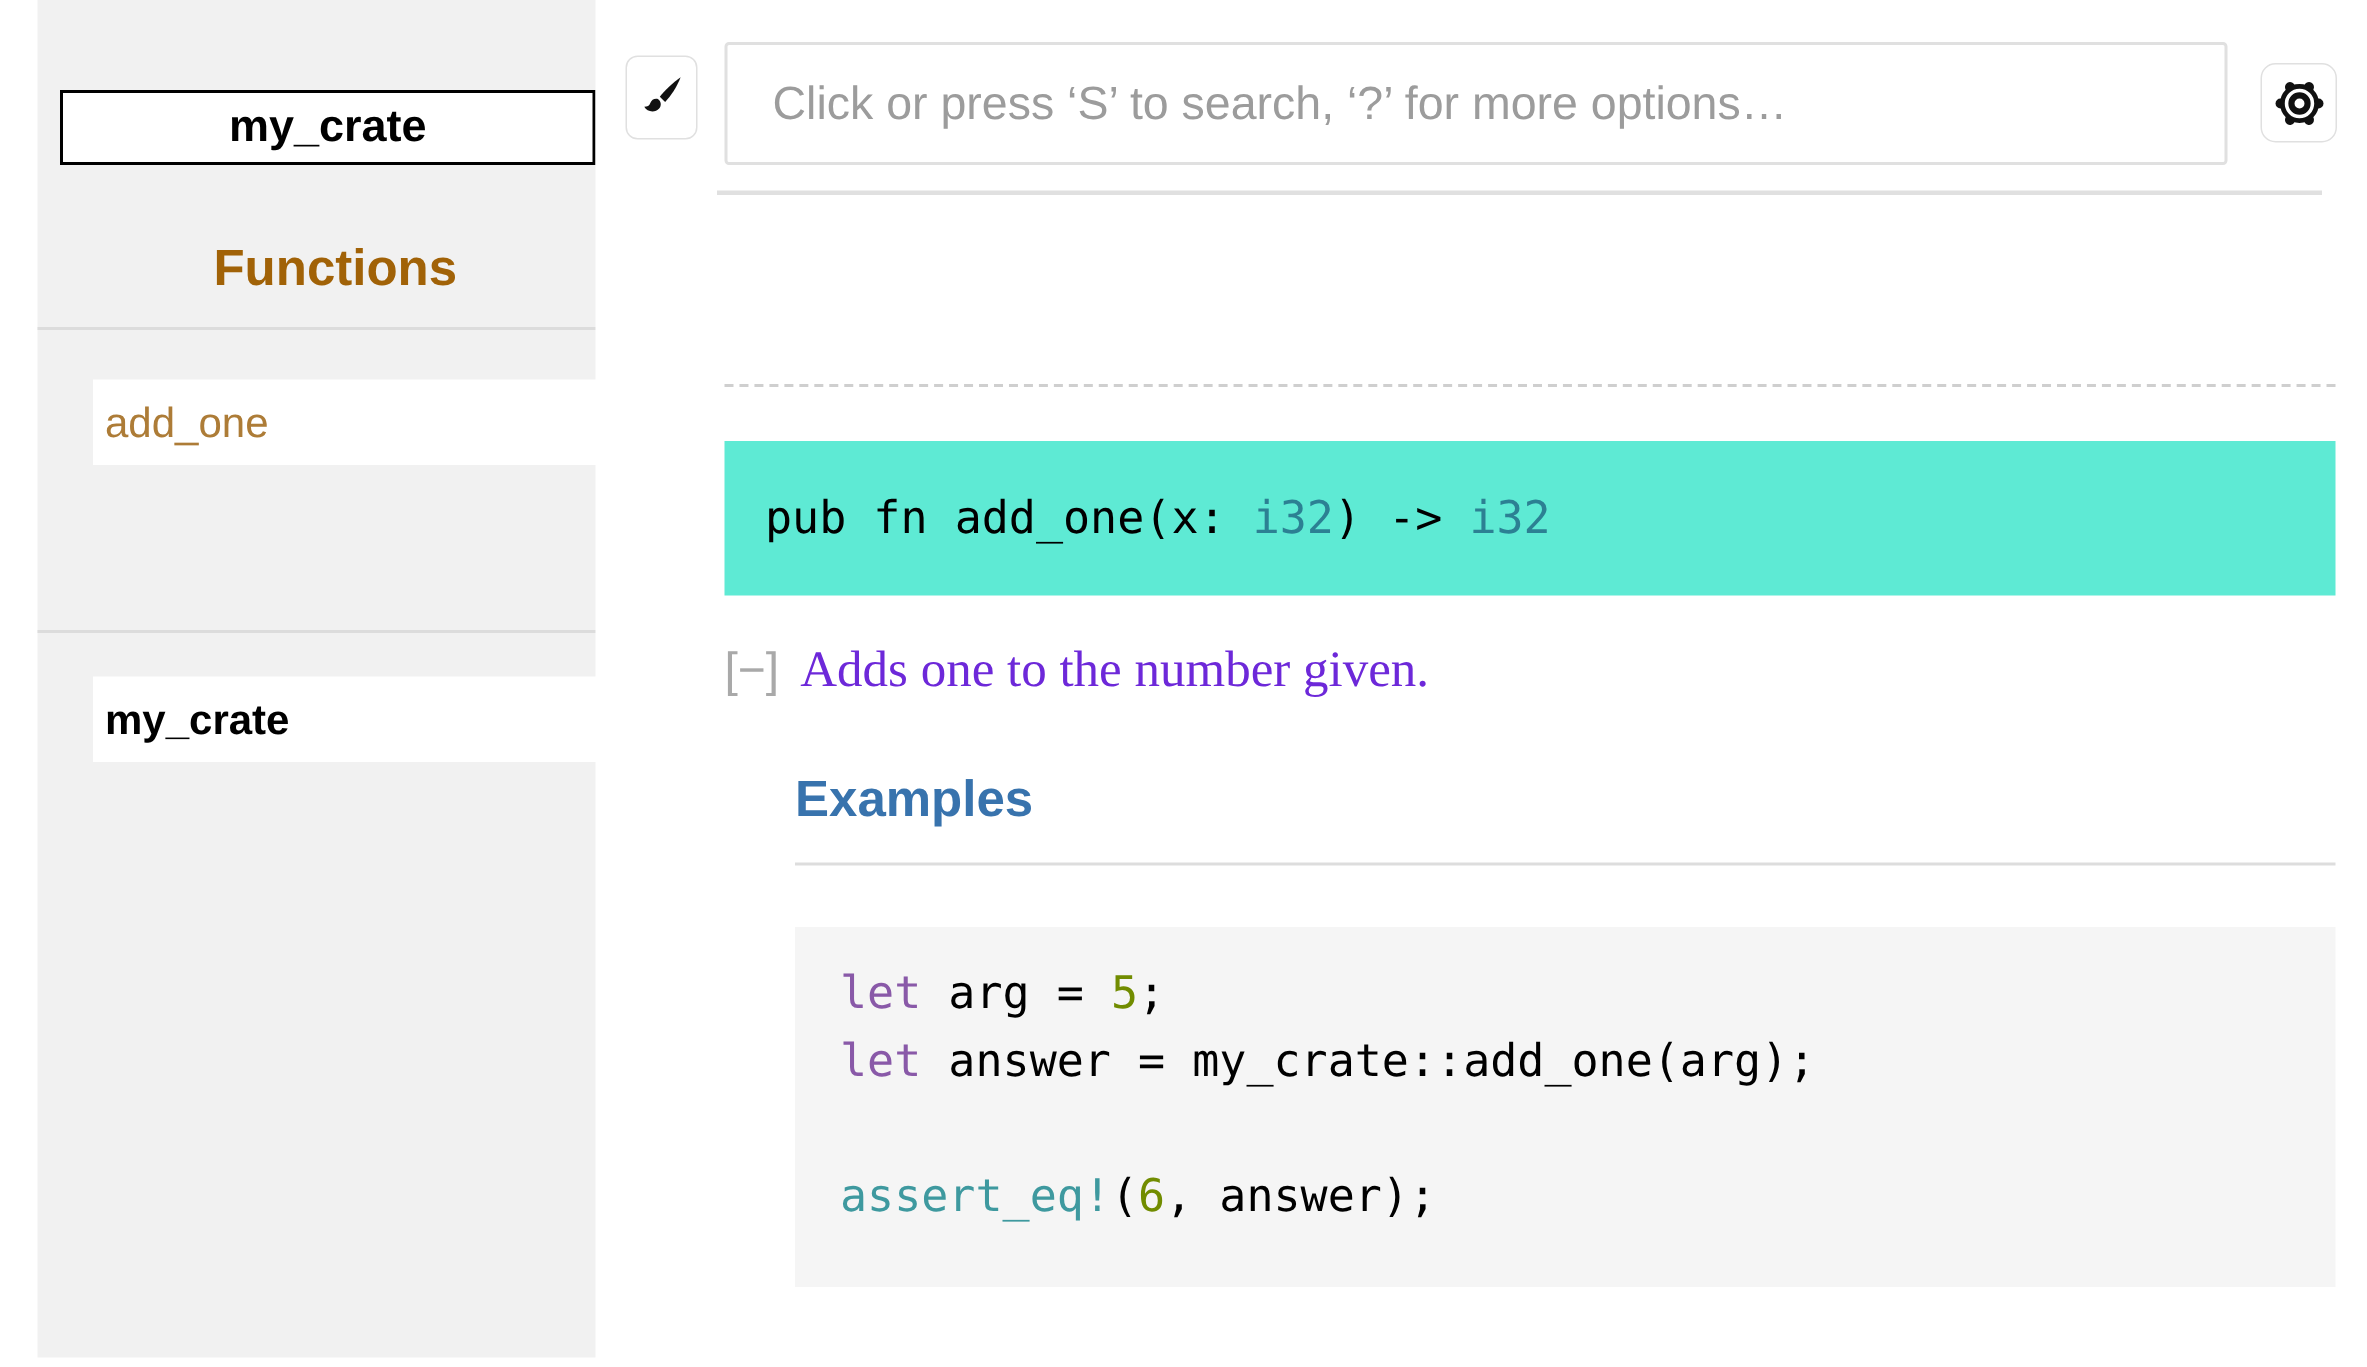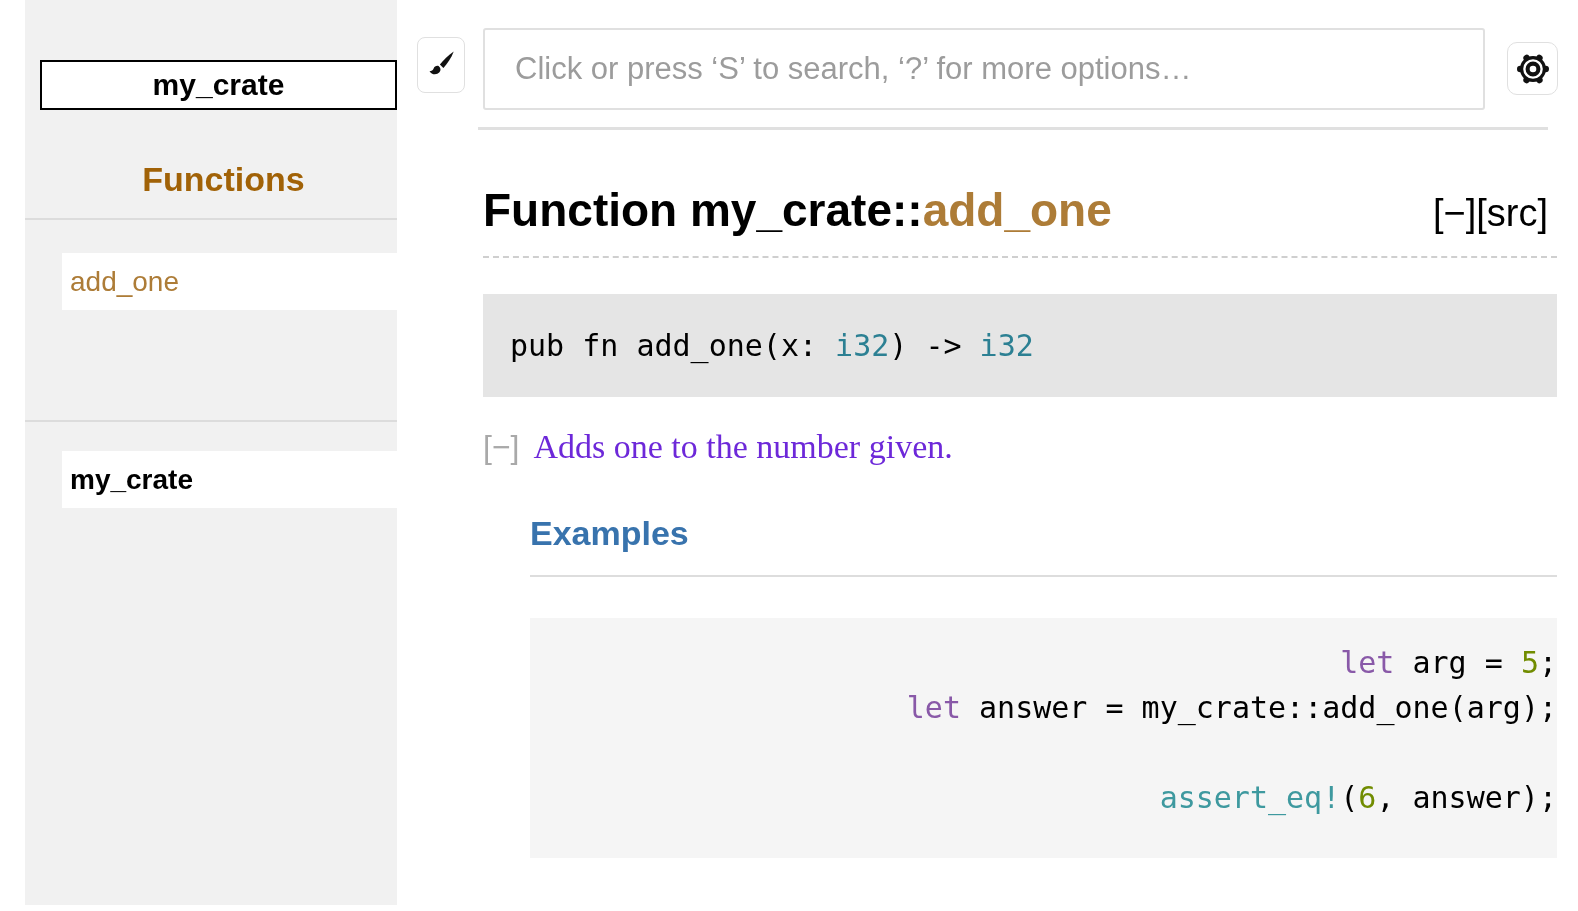--- a/index.html
+++ b/index.html
@@ -74,21 +74,21 @@
   .oob { font-size: 38px; color: #000; white-space: nowrap; }
   .oob a { color: #000; text-decoration: none; cursor: pointer; }
 
   .title-dash {
     position: absolute; left: 86px; top: 256px; width: 1074px;
     border-bottom: 2px dashed #cfcfcf;
   }
 
   .sig-block {
     position: absolute; left: 86px; top: 294px; width: 1074px; height: 103px;
-    background: #e5e5e5; display: flex; align-items: center; padding-left: 27px;
+    background: #5eead4; display: flex; align-items: center; padding-left: 27px;
     font-family: "DejaVu Sans Mono", "Liberation Mono", monospace;
     font-size: 30px; white-space: pre;
   }
 
   .summary-row {
     position: absolute; left: 86px; top: 428px; display: flex; align-items: baseline;
   }
   .toggle { font-size: 32px; color: #a9a9a9; cursor: pointer; font-family: "Liberation Sans", sans-serif; }
   .summary-text {
     margin-left: 14px; font-family: "Liberation Serif", "DejaVu Serif", serif;
@@ -100,21 +100,21 @@
     font-size: 34px; font-weight: bold; color: #3873ad;
     padding-bottom: 22px; border-bottom: 2px solid #ddd;
   }
 
   .example-block {
     position: absolute; left: 133px; top: 618px; width: 1027px; height: 240px;
     background: #f5f5f5; padding: 22px 0 0 30px;
     font-family: "DejaVu Sans Mono", "Liberation Mono", monospace;
     font-size: 30px; white-space: pre;
   }
-  .example-block .code-line { height: 45px; line-height: 45px; text-align: right; }
+  .example-block .code-line { height: 45px; line-height: 45px; }
 
   .icon-svg { display: block; }
 </style>
 </head>
 <body>
 
 <nav class="sidebar">
   <div class="crate-box">my_crate</div>
 
   <div class="side-heading functions">Functions</div>
@@ -150,24 +150,20 @@
           <line x1="15" y1="6.8" x2="16" y2="5.1"></line>
         </g>
         <circle cx="12" cy="12" r="7.2" fill="#fff" stroke="#111" stroke-width="2"></circle>
         <circle cx="12" cy="12" r="3.4" fill="#fff" stroke="#111" stroke-width="2.6"></circle>
       </svg>
     </span>
   </button>
 
   <div class="search-rule"></div>
 
-  <div class="title-row">
-    <h1 class="fn-title"><span>Function my_crate::</span><span class="fn-name">add_one</span></h1>
-    <span class="oob"><a>[−]</a><a>[src]</a></span>
-  </div>
 
   <div class="title-dash"></div>
 
   <pre class="sig-block"><span style="color: rgb(0, 0, 0);">pub fn add_one(x: </span><span style="color: rgb(44, 128, 147);">i32</span><span style="color: rgb(0, 0, 0);">) -&gt; </span><span style="color: rgb(44, 128, 147);">i32</span></pre>
 
   <div class="summary-row">
     <span class="toggle">[−]</span>
     <span class="summary-text">Adds one to the number given.</span>
   </div>
 

